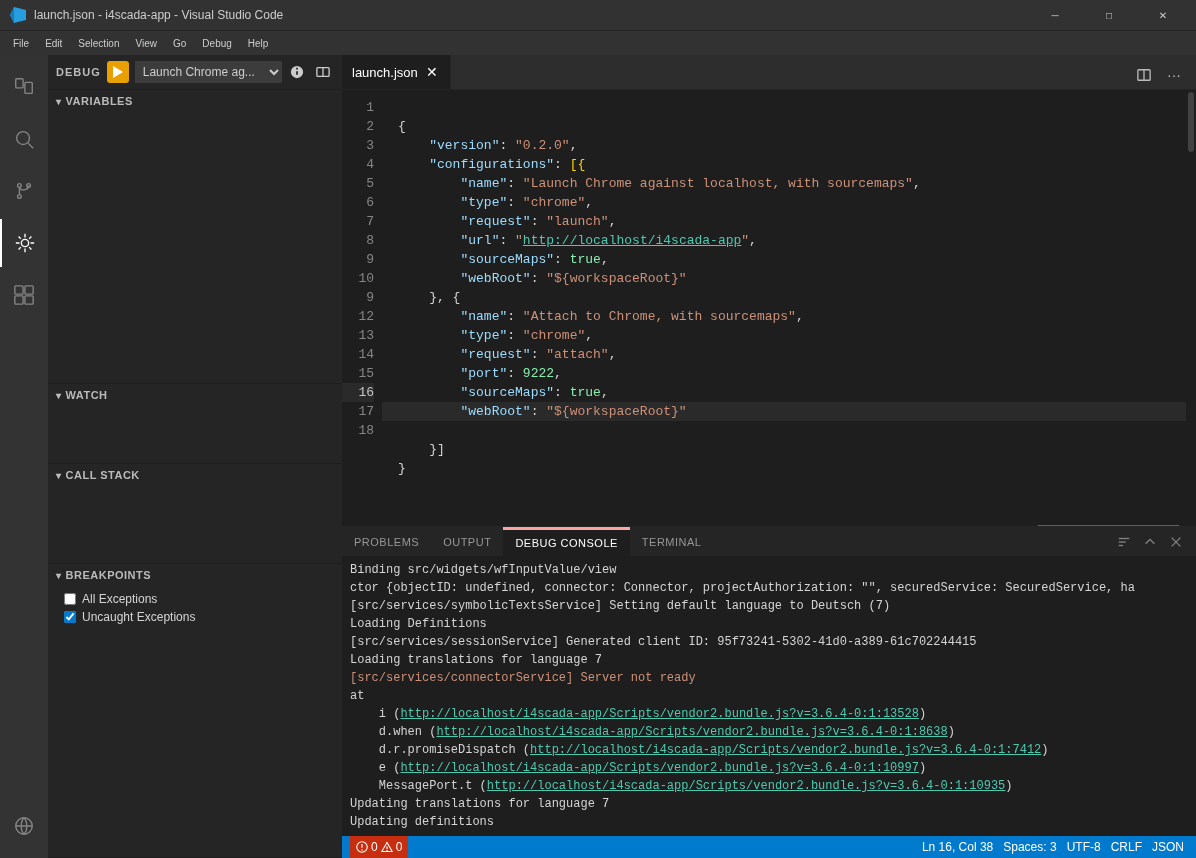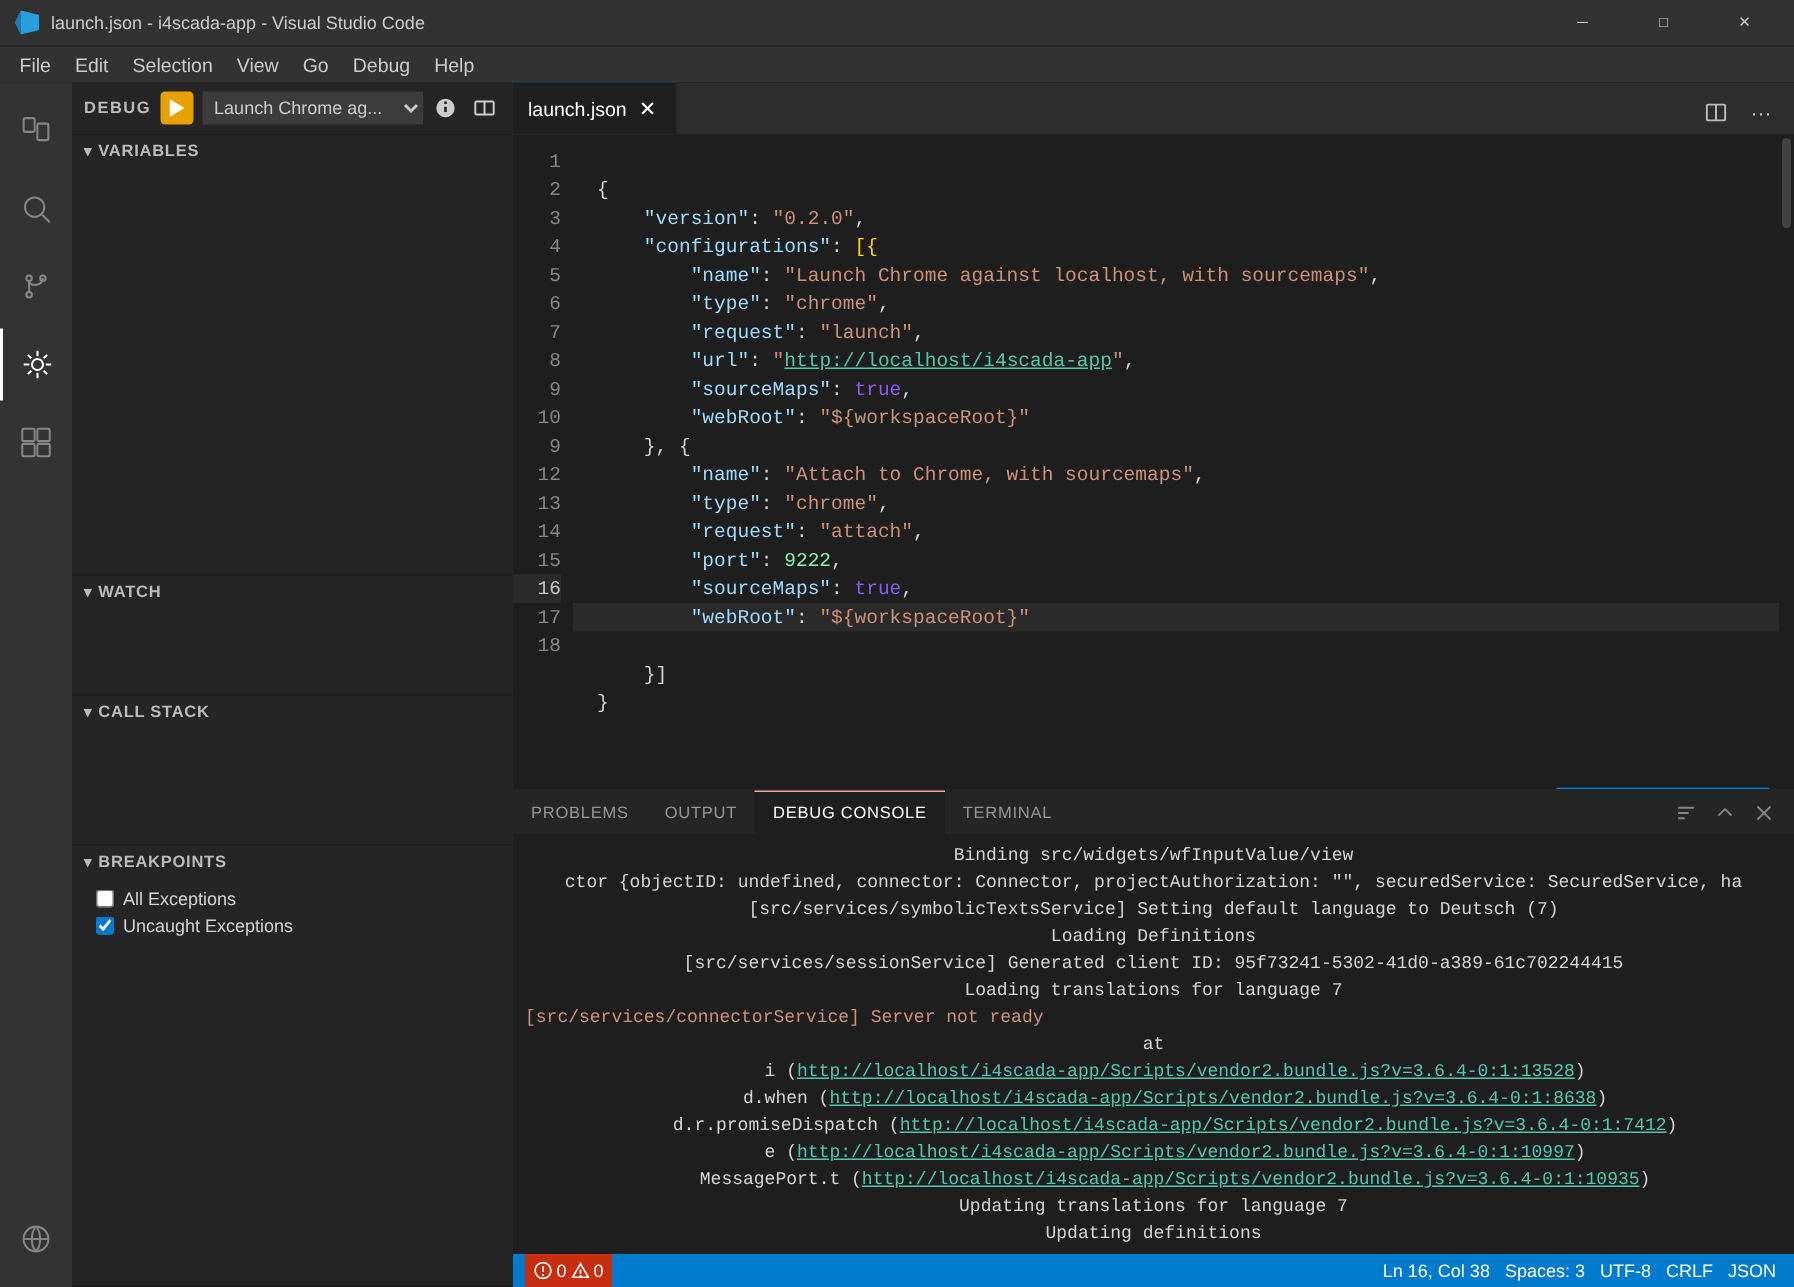--- a/index.html
+++ b/index.html
@@ -39,21 +39,21 @@
       font-size: 10px; cursor: pointer; color: #cccccc;
     }
 
     
     #menu-bar {
       height: 25px;
       background: #323233;
       display: flex;
       align-items: center;
       padding: 0 5px;
-      font-size: 13px;
+      font-size: 10px;
       border-top: 1px solid #252526;
     }
     #menu-bar span {
       padding: 2px 8px;
       cursor: pointer;
       color: #cccccc;
     }
 
     
     #main {
@@ -271,21 +271,21 @@
       flex: 1;
       padding: 8px 0 0 16px;
       overflow: auto;
       white-space: pre;
     }
 
     
     .c-brace { color: #d4d4d4; }
     .c-key { color: #9cdcfe; }
     .c-string { color: #ce9178; }
-    .c-bool { color: #8b5cf6; }
+    .c-bool { color: #86efac; }
     .c-url { color: #4ec9b0; text-decoration: underline; }
     .c-num { color: #86efac; }
     .c-bracket { color: #ffd700; }
 
     
     #add-config-btn {
       position: absolute;
       right: 16px;
       top: 435px;
       background: #007acc;
@@ -333,21 +333,21 @@
       align-items: center;
       padding: 0 12px;
       font-size: 11px;
       color: #969696;
       cursor: pointer;
       text-transform: uppercase;
       letter-spacing: 0.5px;
     }
     .panel-tab.active {
       color: #ffffff;
-      border-top: 1px solid #fca5a5;
+      border-top: 3px solid #fca5a5;
       background: #1e1e1e;
     }
     .panel-actions {
       margin-left: auto;
       display: flex;
       align-items: center;
       gap: 2px;
       padding: 0 8px;
     }
     .panel-action-btn {
@@ -360,21 +360,21 @@
 
     
     #console-output {
       flex: 1;
       overflow: auto;
       padding: 4px 8px;
       font-family: 'Consolas', 'Courier New', monospace;
       font-size: 12px;
       line-height: 1.5;
     }
-    .console-line { color: #d4d4d4; text-align: center; }
+    .console-line { color: #d4d4d4; }
     .console-line-orange { color: #ce9178; }
     .console-link { color: #4ec9b0; text-decoration: underline; cursor: pointer; }
     .console-arrow { color: #d4d4d4; }
 
     
     #status-bar {
       height: 22px;
       background: #007acc;
       display: flex;
       align-items: center;

